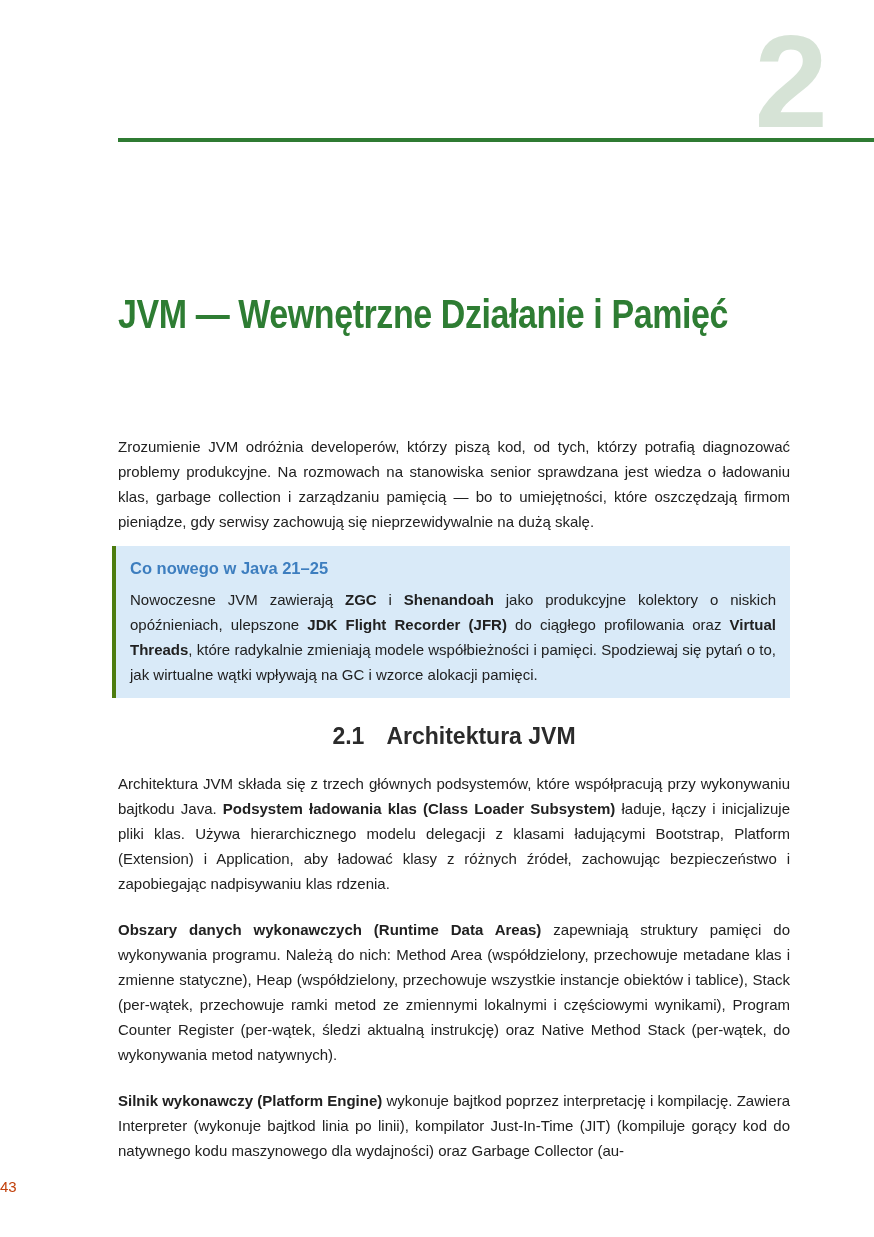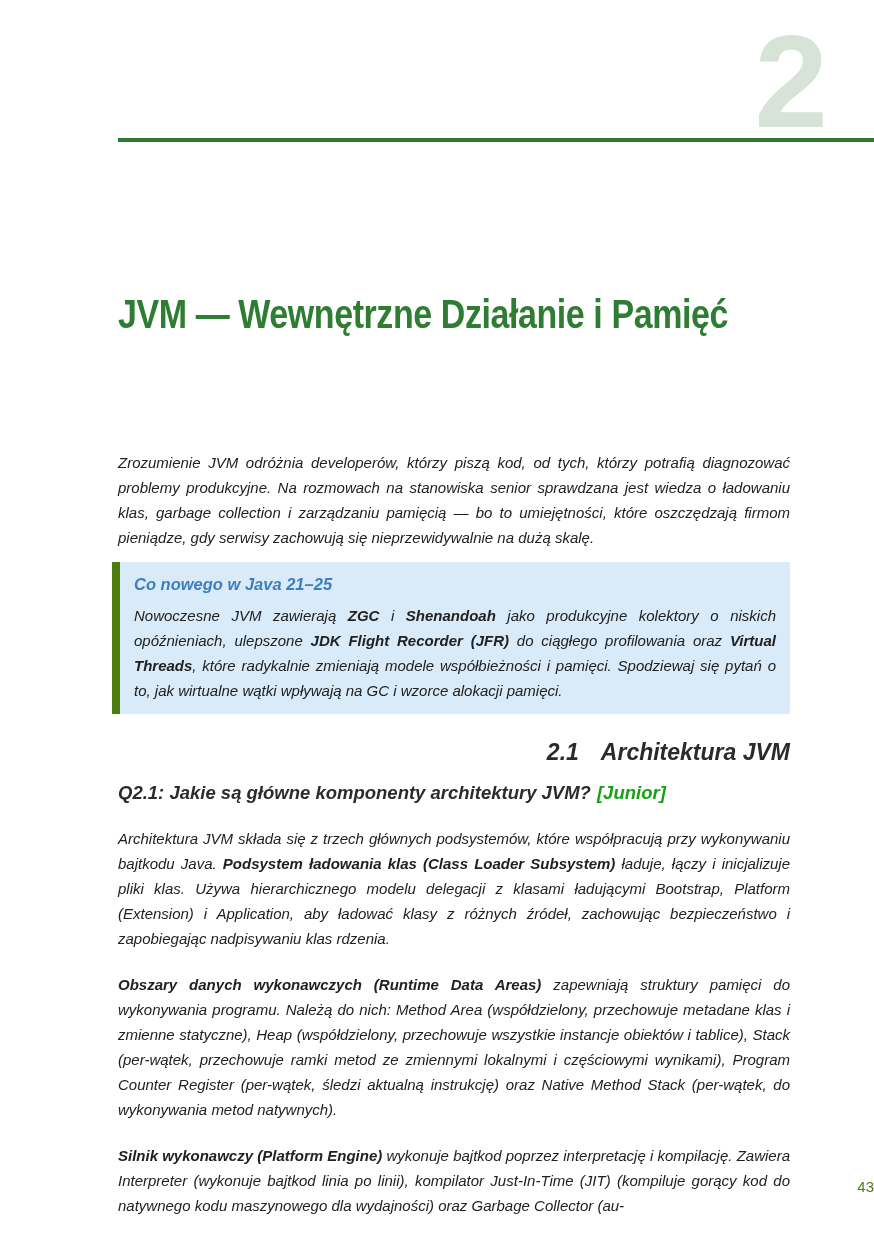--- a/index.html
+++ b/index.html
@@ -37,79 +37,78 @@
     color: #2e7d33;
     white-space: nowrap;
     letter-spacing: -0.5px;
     transform: scaleX(0.85);
     transform-origin: left center;
   }
 
   
   .content {
     position: absolute;
-    top: 450px; left: 118px;
+    top: 434px; left: 118px;
     width: 672px;
     font-size: 15px;
     line-height: 25px;
     text-align: justify;
-    font-style: italic;
   }
   .para { margin-top: 21px; }
   .para:first-child { margin-top: 0; }
   .seg-b { font-weight: 700; }
 
   
   .callout {
     margin-top: 12px;
     margin-left: -6px;
     width: 678px;
     background: #d9eaf8;
-    border-left: 8px solid #4d7c0f;
+    border-left: 4px solid #4d7c0f;
     padding: 10px 14px 11px 14px;
     text-align: justify;
   }
   .callout-title {
     color: #3d7ebf;
     font-weight: 700;
     font-size: 16.5px;
     margin-bottom: 6px;
     text-align: left;
   }
 
   
   .section-heading {
     margin-top: 24px;
     font-size: 23px;
     font-weight: 700;
     color: #2b2b2b;
-    text-align: right;
+    text-align: center;
     line-height: 28px;
   }
   .section-heading .sec-num { margin-right: 22px; }
   .question-heading {
     margin-top: 15px;
     font-size: 18.5px;
     font-weight: 700;
     color: #2b2b2b;
     text-align: left;
     line-height: 24px;
   }
   .question-level {
     color: #15a315;
     margin-left: 6px;
   }
 
   
   .page-number {
     position: absolute;
     top: 1178px; left: 0; right: 0;
-    text-align: right;
+    text-align: left;
     font-size: 15px;
-    color: #4d7c0f;
+    color: #c2410c;
   }
 </style>
 </head>
 <body>
 
 <div class="page">
 
   <div class="chapter-num">2</div>
   <div class="chapter-rule"></div>
   <h1 class="page-title">JVM — Wewnętrzne Działanie i Pamięć</h1>
@@ -118,21 +117,20 @@
 
     <p class="para"><span>Zrozumienie JVM odróżnia developerów, którzy piszą kod, od tych, którzy potrafią diagnozować problemy produkcyjne. Na rozmowach na stanowiska senior sprawdzana jest wiedza o ładowaniu klas, garbage collection i zarządzaniu pamięcią — bo to umiejętności, które oszczędzają firmom pieniądze, gdy serwisy zachowują się nieprzewidywalnie na dużą skalę.</span></p>
 
     <div class="callout">
       <div class="callout-title">Co nowego w Java 21–25</div>
       <div class="callout-body"><span>Nowoczesne JVM zawierają </span><span class="seg-b">ZGC</span><span> i </span><span class="seg-b">Shenandoah</span><span> jako produkcyjne kolektory o niskich opóźnieniach, ulepszone </span><span class="seg-b">JDK Flight Recorder (JFR)</span><span> do ciągłego profilowania oraz </span><span class="seg-b">Virtual Threads</span><span>, które radykalnie zmieniają modele współbieżności i pamięci. Spodziewaj się pytań o to, jak wirtualne wątki wpływają na GC i wzorce alokacji pamięci.</span></div>
     </div>
 
     <h2 class="section-heading"><span class="sec-num">2.1</span><span>Architektura JVM</span></h2>
 
-    <h3 class="question-heading"><span>Q2.1: Jakie są główne komponenty architektury JVM?</span><span class="question-level">[Junior]</span></h3>
 
     <p class="para"><span>Architektura JVM składa się z trzech głównych podsystemów, które współpracują przy wykonywaniu bajtkodu Java. </span><span class="seg-b">Podsystem ładowania klas (Class Loader Subsystem)</span><span> ładuje, łączy i inicjalizuje pliki klas. Używa hierarchicznego modelu delegacji z klasami ładującymi Bootstrap, Platform (Extension) i Application, aby ładować klasy z różnych źródeł, zachowując bezpieczeństwo i zapobiegając nadpisywaniu klas rdzenia.</span></p>
     <p class="para"><span class="seg-b">Obszary danych wykonawczych (Runtime Data Areas)</span><span> zapewniają struktury pamięci do wykonywania programu. Należą do nich: Method Area (współdzielony, przechowuje metadane klas i zmienne statyczne), Heap (współdzielony, przechowuje wszystkie instancje obiektów i tablice), Stack (per-wątek, przechowuje ramki metod ze zmiennymi lokalnymi i częściowymi wynikami), Program Counter Register (per-wątek, śledzi aktualną instrukcję) oraz Native Method Stack (per-wątek, do wykonywania metod natywnych).</span></p>
     <p class="para"><span class="seg-b">Silnik wykonawczy (Platform Engine)</span><span> wykonuje bajtkod poprzez interpretację i kompilację. Zawiera Interpreter (wykonuje bajtkod linia po linii), kompilator Just-In-Time (JIT) (kompiluje gorący kod do natywnego kodu maszynowego dla wydajności) oraz Garbage Collector (au-</span></p>
 
   </div>
 
   <div class="page-number">43</div>
 
 </div>

